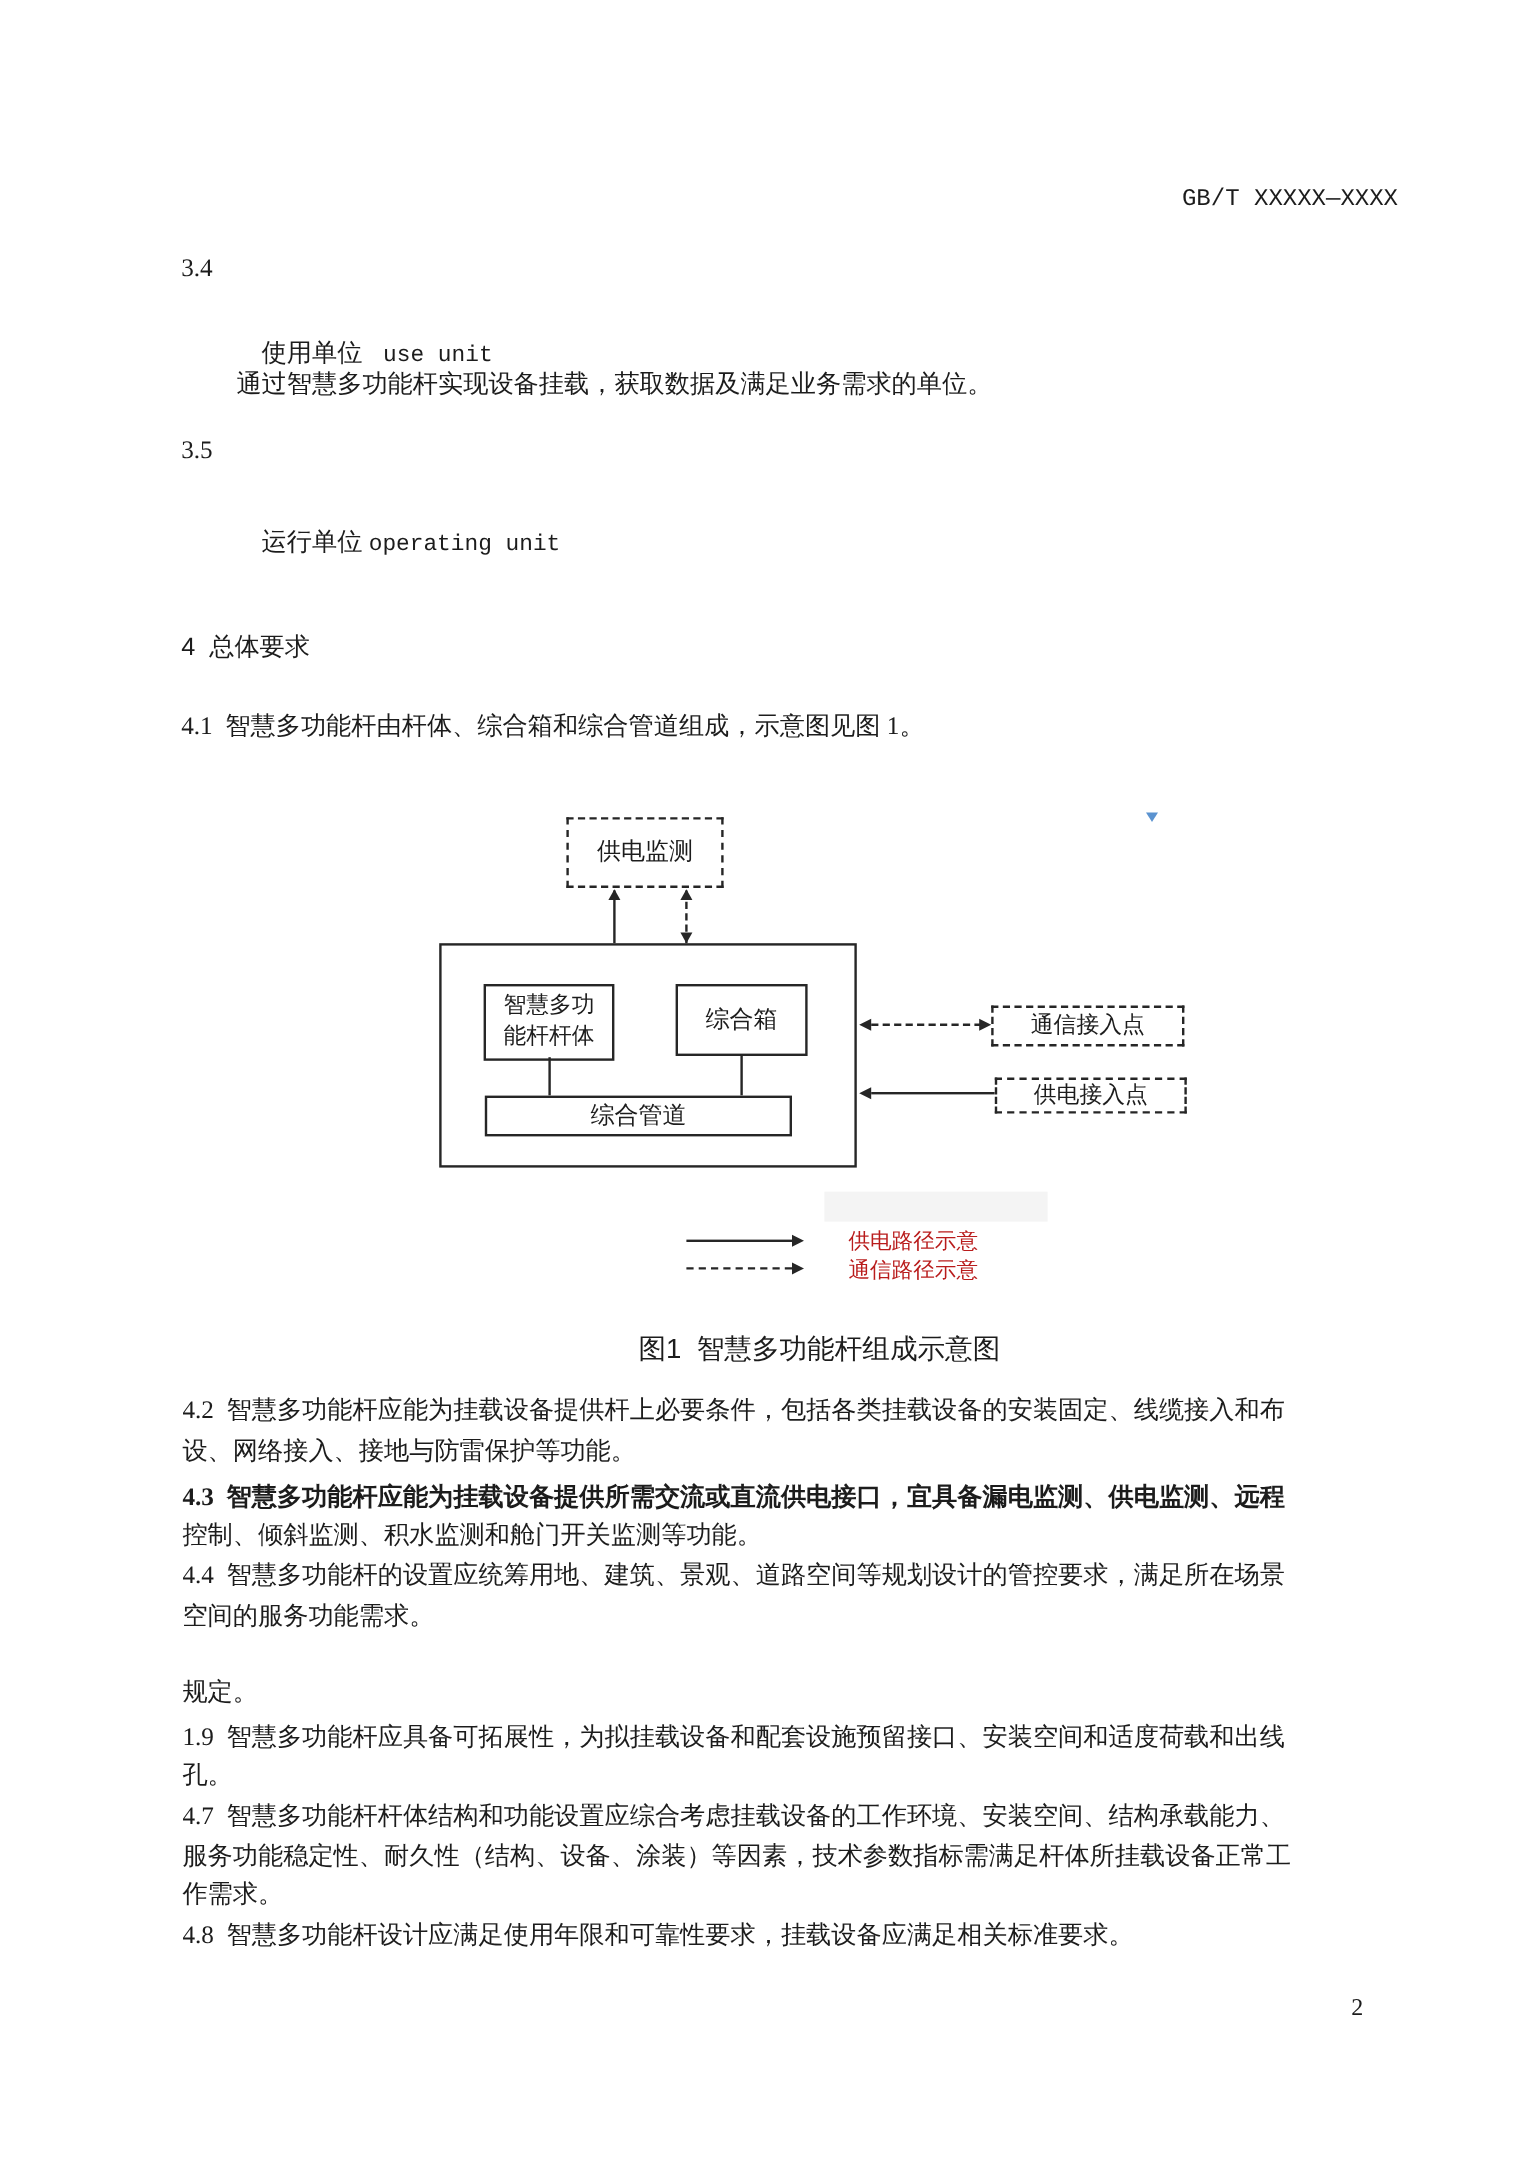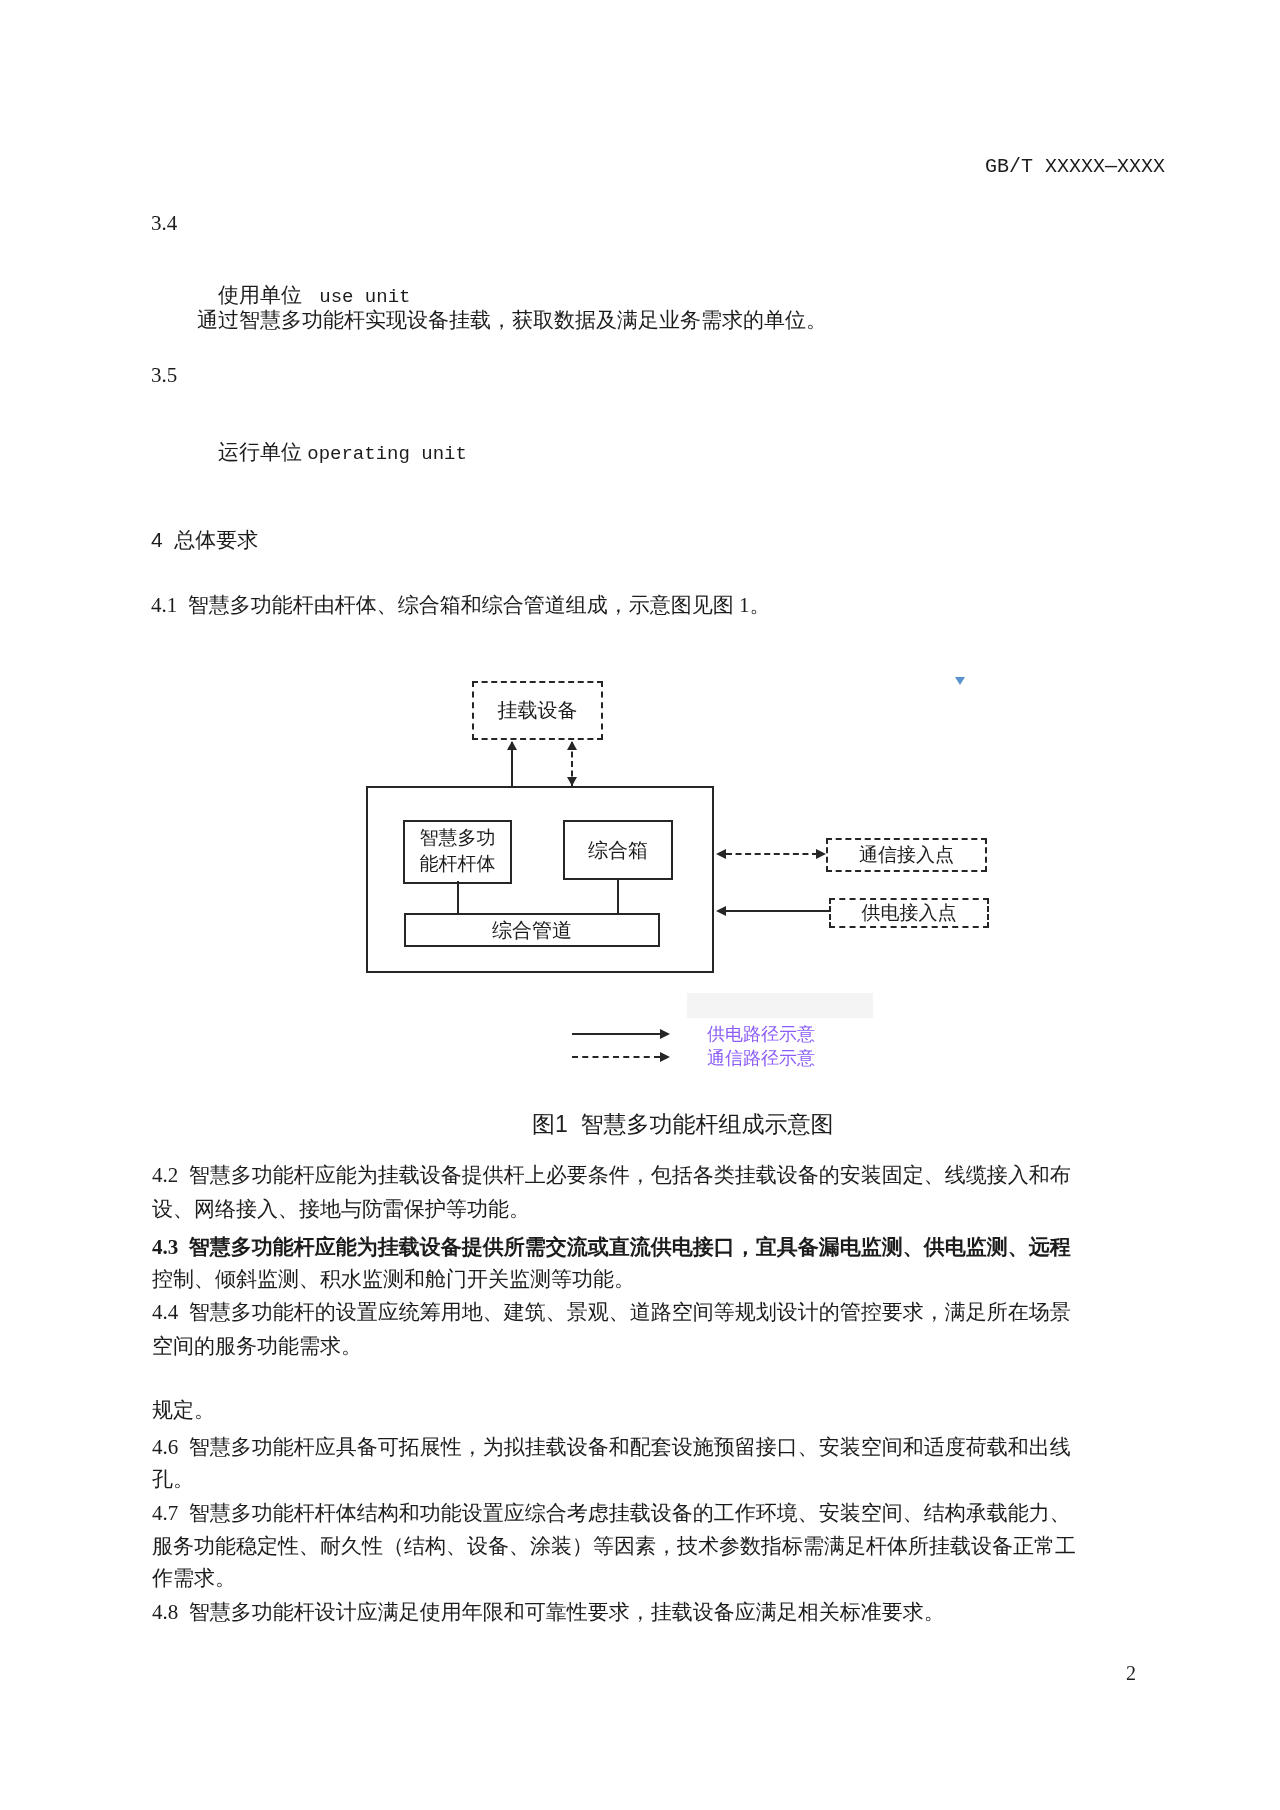--- a/index.html
+++ b/index.html
@@ -24,21 +24,21 @@
   .vdash { position:absolute; width:0; border-left:2px dashed #262626; }
   .ah { position:absolute; width:0; height:0; }
   .ah-up    { border-left:5px solid transparent; border-right:5px solid transparent; border-bottom:9px solid #262626; }
   .ah-down  { border-left:5px solid transparent; border-right:5px solid transparent; border-top:9px solid #262626; }
   .ah-left  { border-top:5px solid transparent; border-bottom:5px solid transparent; border-right:10px solid #262626; }
   .ah-right { border-top:5px solid transparent; border-bottom:5px solid transparent; border-left:10px solid #262626; }
   .marker-tri { position:absolute; width:0; height:0;
     border-left:5px solid transparent; border-right:5px solid transparent;
     border-top:8px solid #5b93d0; }
   .gray-patch { position:absolute; background:#f4f4f4; }
-  .legend-label { position:absolute; white-space:pre; font-size:18px; line-height:21px; color:#8b5cf6; }
+  .legend-label { position:absolute; white-space:pre; font-size:18px; line-height:21px; color:#b91c1c; }
 </style>
 </head>
 <body>
 
 <div class="page">
 
   <div class="t mono" style="top:154px; right:115px; font-size:20px;">GB/T XXXXX—XXXX</div>
 
   <div class="t" style="left:151px; top:211px;">3.4</div>
   <div class="t" style="left:197px; top:257px;">
@@ -51,21 +51,21 @@
     <span class="sans bold">运行单位</span><span> </span><span class="mono bold" style="font-size:19px;">operating unit</span>
   </div>
 
   <div class="t sans bold" style="left:151px; top:527px;text-align:center;">4  总体要求</div>
 
   <div class="t" style="left:151px; top:593px;">4.1  智慧多功能杆由杆体、综合箱和综合管道组成，示意图见图 1。</div>
 
   <div class="layer">
 
     <div class="dbox" style="left:472px; top:681px; width:127px; height:55px; line-height:55px;">
-      <span>挂载设备</span>
+      <span>供电监测</span>
     </div>
 
     <div class="vline" style="left:511px; top:742px; height:44px;"></div>
     <div class="ah ah-up" style="left:507px; top:741px;"></div>
 
     <div class="vdash" style="left:571px; top:742px; height:44px;"></div>
     <div class="ah ah-up" style="left:567px; top:741px;"></div>
     <div class="ah ah-down" style="left:567px; top:777px;"></div>
 
     <div class="sbox" style="left:366px; top:786px; width:344px; height:183px; background:transparent;"></div>
@@ -120,21 +120,21 @@
   <div class="t" style="left:152px; top:1197px;">设、网络接入、接地与防雷保护等功能。</div>
 
   <div class="t" style="left:152px; top:1235px;font-weight:bold;">4.3  智慧多功能杆应能为挂载设备提供所需交流或直流供电接口，宜具备漏电监测、供电监测、远程</div>
   <div class="t" style="left:152px; top:1267px;">控制、倾斜监测、积水监测和舱门开关监测等功能。</div>
 
   <div class="t" style="left:152px; top:1300px;">4.4  智慧多功能杆的设置应统筹用地、建筑、景观、道路空间等规划设计的管控要求，满足所在场景</div>
   <div class="t" style="left:152px; top:1334px;">空间的服务功能需求。</div>
 
   <div class="t" style="left:152px; top:1398px;">规定。</div>
 
-  <div class="t" style="left:152px; top:1435px;">4.6  智慧多功能杆应具备可拓展性，为拟挂载设备和配套设施预留接口、安装空间和适度荷载和出线</div>
+  <div class="t" style="left:152px; top:1435px;">1.9  智慧多功能杆应具备可拓展性，为拟挂载设备和配套设施预留接口、安装空间和适度荷载和出线</div>
   <div class="t" style="left:152px; top:1467px;">孔。</div>
 
   <div class="t" style="left:152px; top:1501px;">4.7  智慧多功能杆杆体结构和功能设置应综合考虑挂载设备的工作环境、安装空间、结构承载能力、</div>
   <div class="t" style="left:152px; top:1534px;">服务功能稳定性、耐久性（结构、设备、涂装）等因素，技术参数指标需满足杆体所挂载设备正常工</div>
   <div class="t" style="left:152px; top:1566px;">作需求。</div>
 
   <div class="t" style="left:152px; top:1600px;">4.8  智慧多功能杆设计应满足使用年限和可靠性要求，挂载设备应满足相关标准要求。</div>
 
   <div class="t" style="left:1126px; top:1661px; font-size:20px;">2</div>
 

